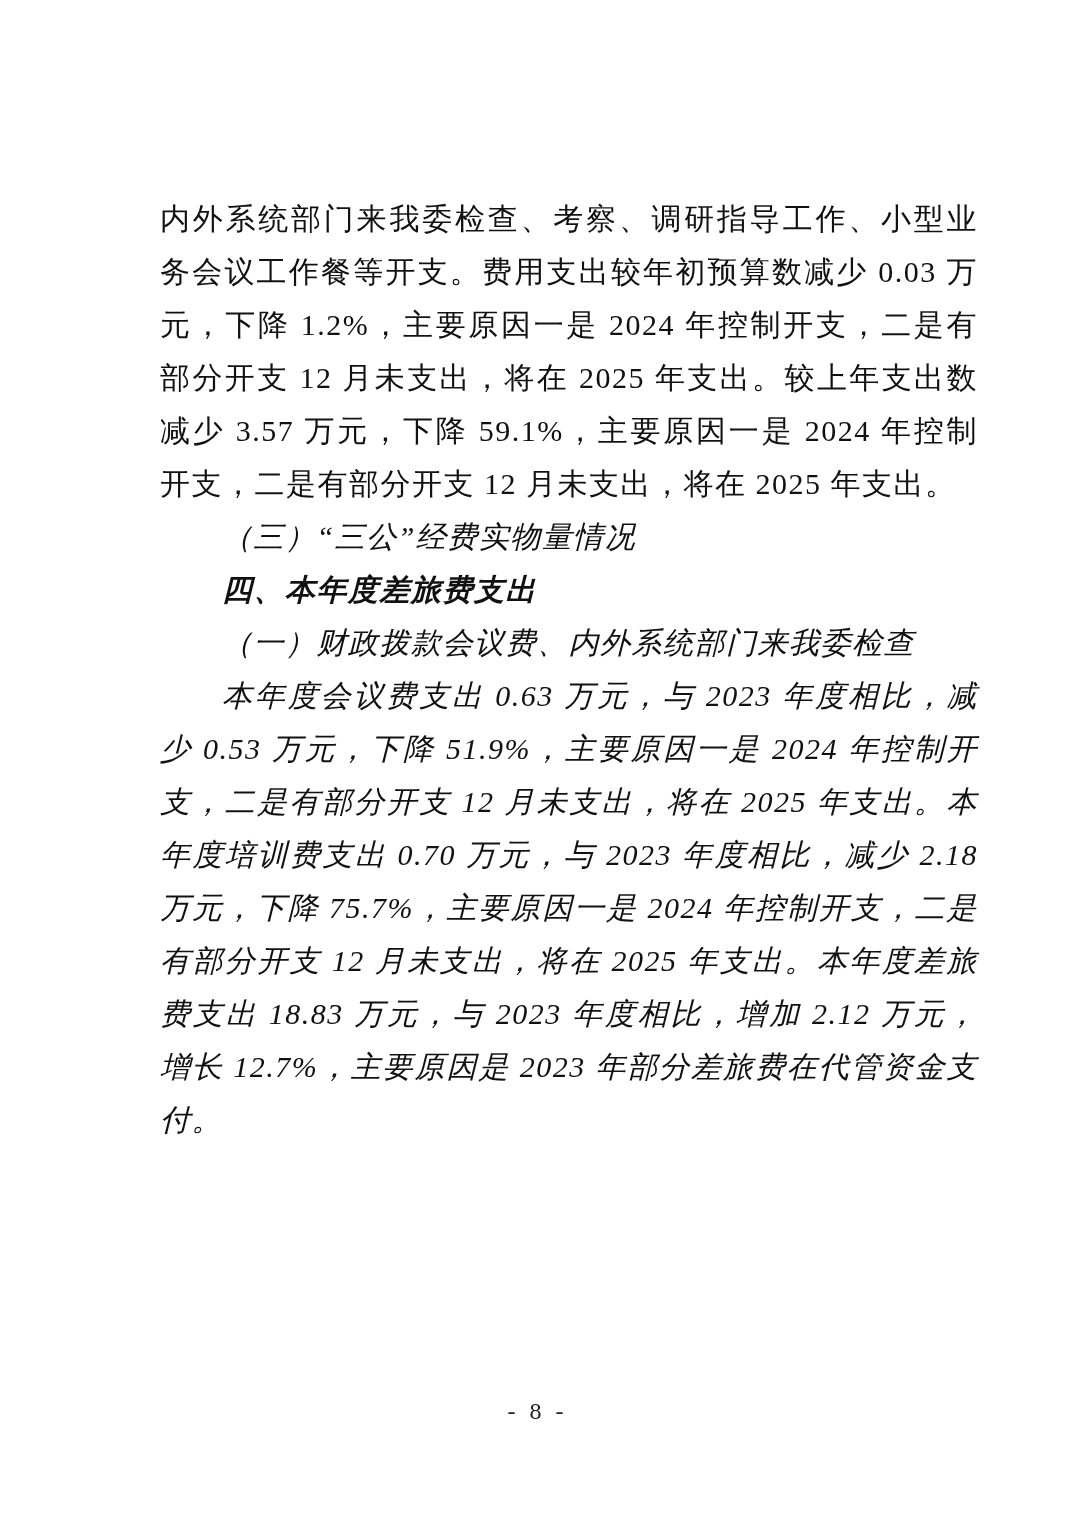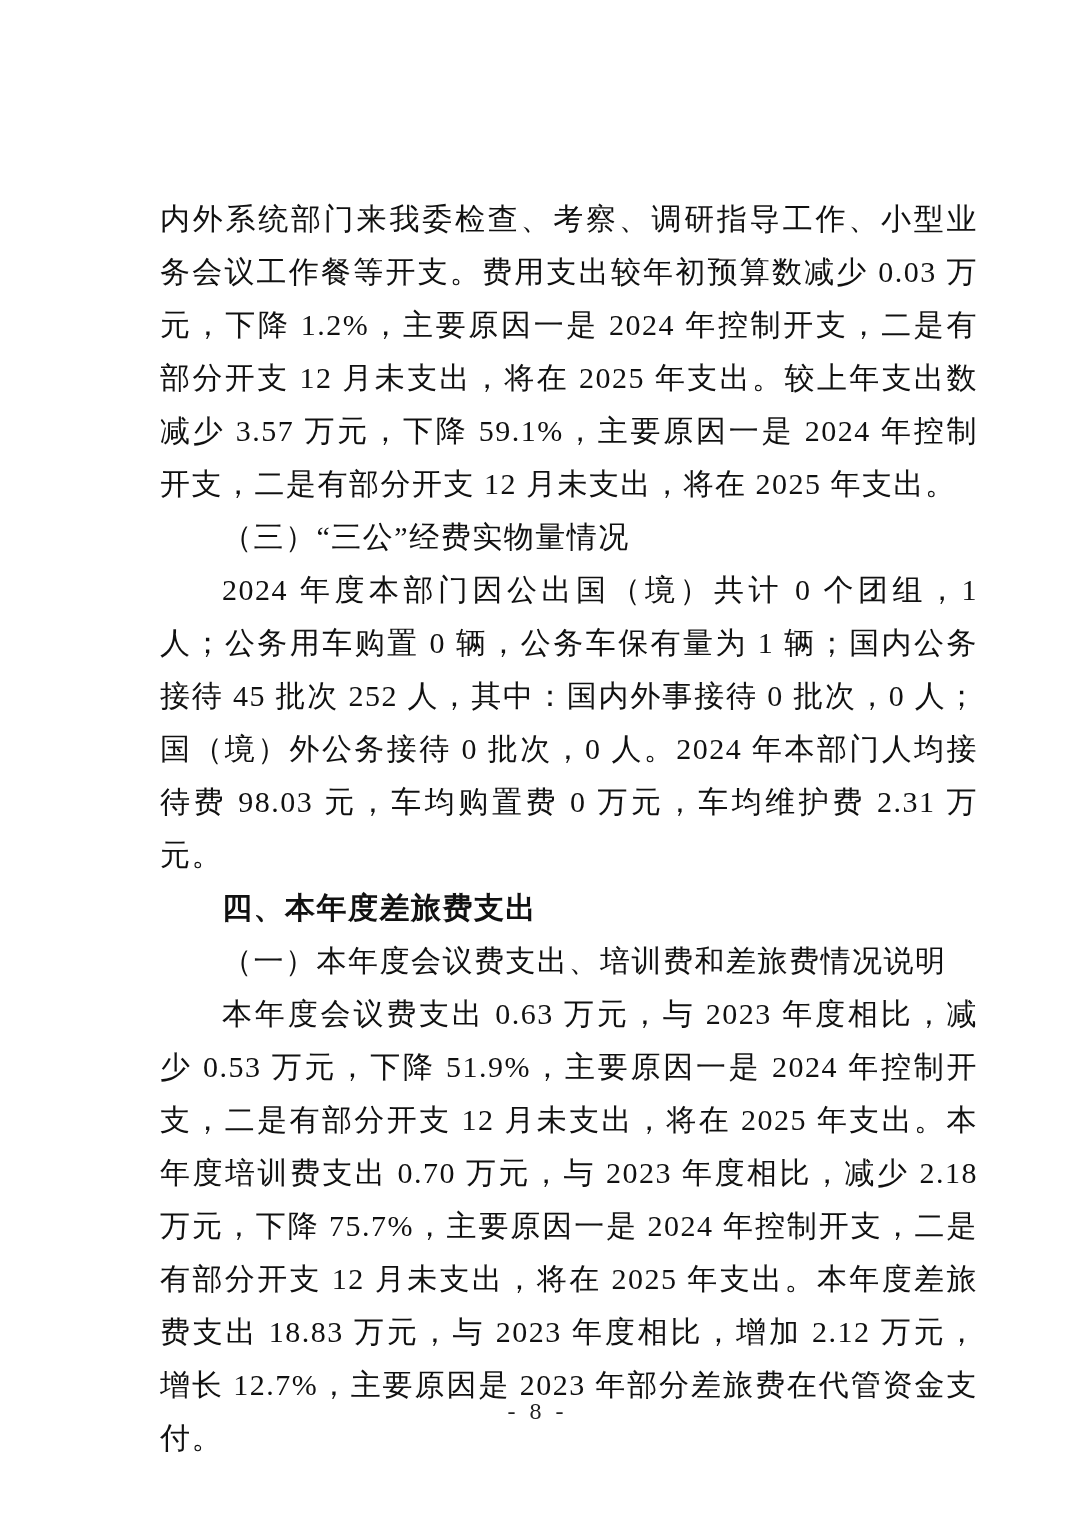--- a/index.html
+++ b/index.html
@@ -31,20 +31,21 @@
     text-justify: inter-ideograph;
     letter-spacing: 1.5px;
     word-break: break-all;
   }
   .body-text {
     font-family: "Liberation Serif", "DejaVu Serif", serif;
     font-weight: 400;
   }
   .indent {
     text-indent: 62px;
+    font-style: italic;
   }
   .no-indent {
     text-indent: 0;
   }
   .heading-kaiti {
     font-family: "Liberation Serif", "DejaVu Serif", serif;
     font-weight: 400;
   }
   .heading-bold {
     font-family: "Liberation Sans", "DejaVu Sans", sans-serif;
@@ -63,19 +64,18 @@
     font-family: "Liberation Serif", "DejaVu Serif", serif;
   }
 </style>
 </head>
 <body>
 
 <div class="page">
   <div class="content">
     <p class="body-text no-indent">内外系统部门来我委检查、考察、调研指导工作、小型业务会议工作餐等开支。费用支出较年初预算数减少 0.03 万元，下降 1.2%，主要原因一是 2024 年控制开支，二是有部分开支 12 月未支出，将在 2025 年支出。较上年支出数减少 3.57 万元，下降 59.1%，主要原因一是 2024 年控制开支，二是有部分开支 12 月未支出，将在 2025 年支出。</p>
     <p class="heading-kaiti indent">（三）“三公”经费实物量情况</p>
-    <p class="body-text indent">2024 年度本部门因公出国（境）共计 0 个团组，1 人；公务用车购置 0 辆，公务车保有量为 1 辆；国内公务接待 45 批次 252 人，其中：国内外事接待 0 批次，0 人；国（境）外公务接待 0 批次，0 人。2024 年本部门人均接待费 98.03 元，车均购置费 0 万元，车均维护费 2.31 万元。</p>
     <p class="heading-bold indent">四、本年度差旅费支出</p>
-    <p class="heading-kaiti indent">（一）本年度会议费支出、培训费和差旅费情况说明</p>
+    <p class="heading-kaiti indent">（一）财政拨款会议费、内外系统部门来我委检查</p>
     <p class="body-text indent">本年度会议费支出 0.63 万元，与 2023 年度相比，减少 0.53 万元，下降 51.9%，主要原因一是 2024 年控制开支，二是有部分开支 12 月未支出，将在 2025 年支出。本年度培训费支出 0.70 万元，与 2023 年度相比，减少 2.18 万元，下降 75.7%，主要原因一是 2024 年控制开支，二是有部分开支 12 月未支出，将在 2025 年支出。本年度差旅费支出 18.83 万元，与 2023 年度相比，增加 2.12 万元，增长 12.7%，主要原因是 2023 年部分差旅费在代管资金支付。</p>
   </div>
   <div class="page-footer">- 8 -</div>
 </div>
 
 </body></html>

